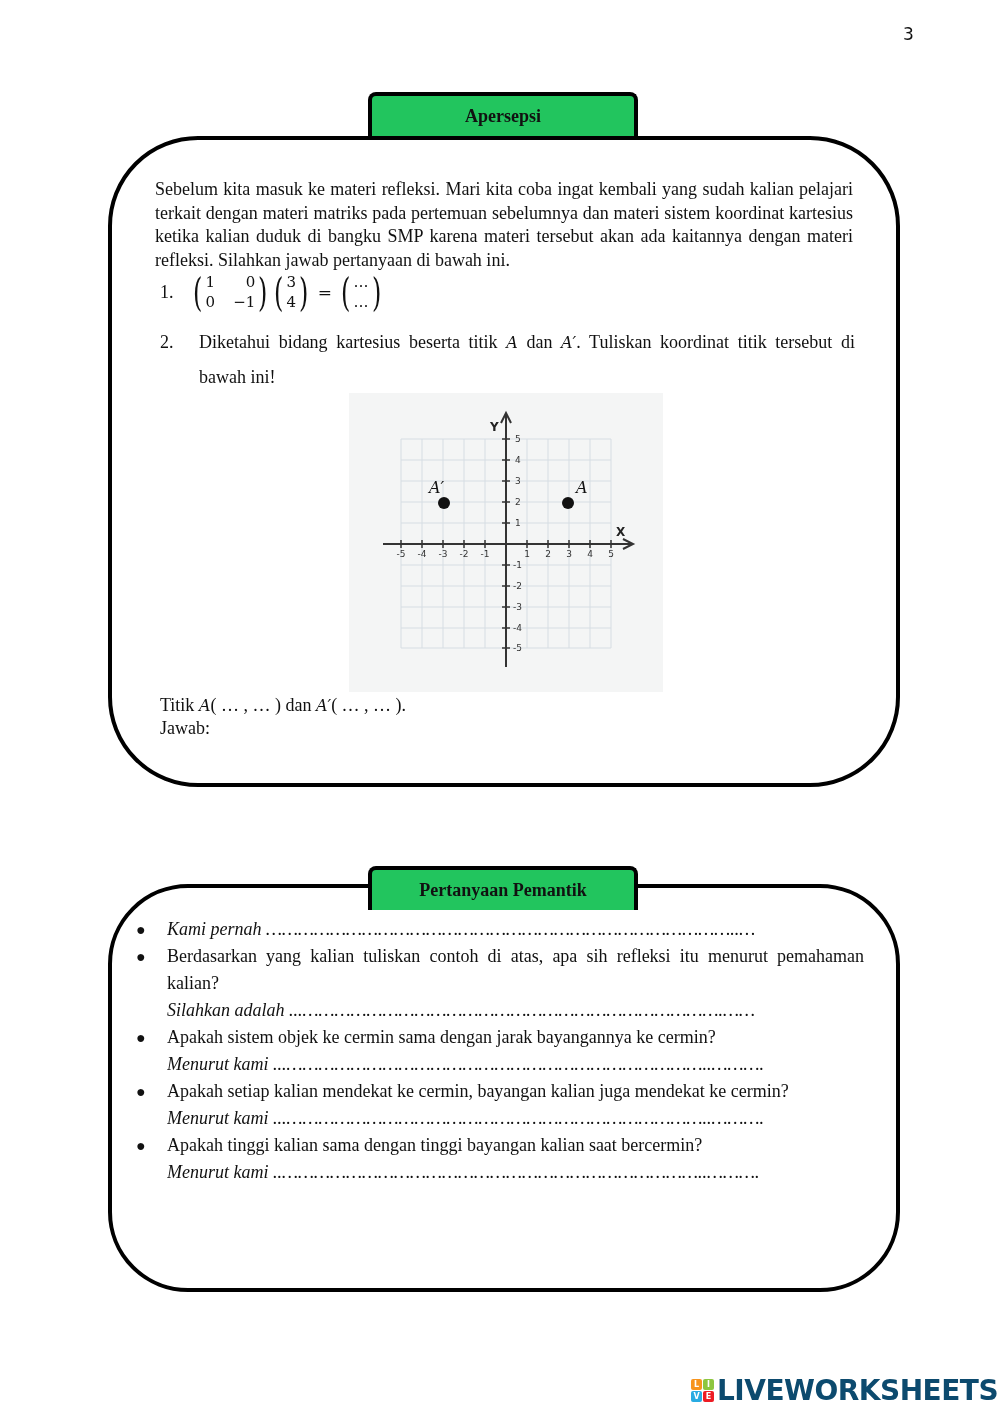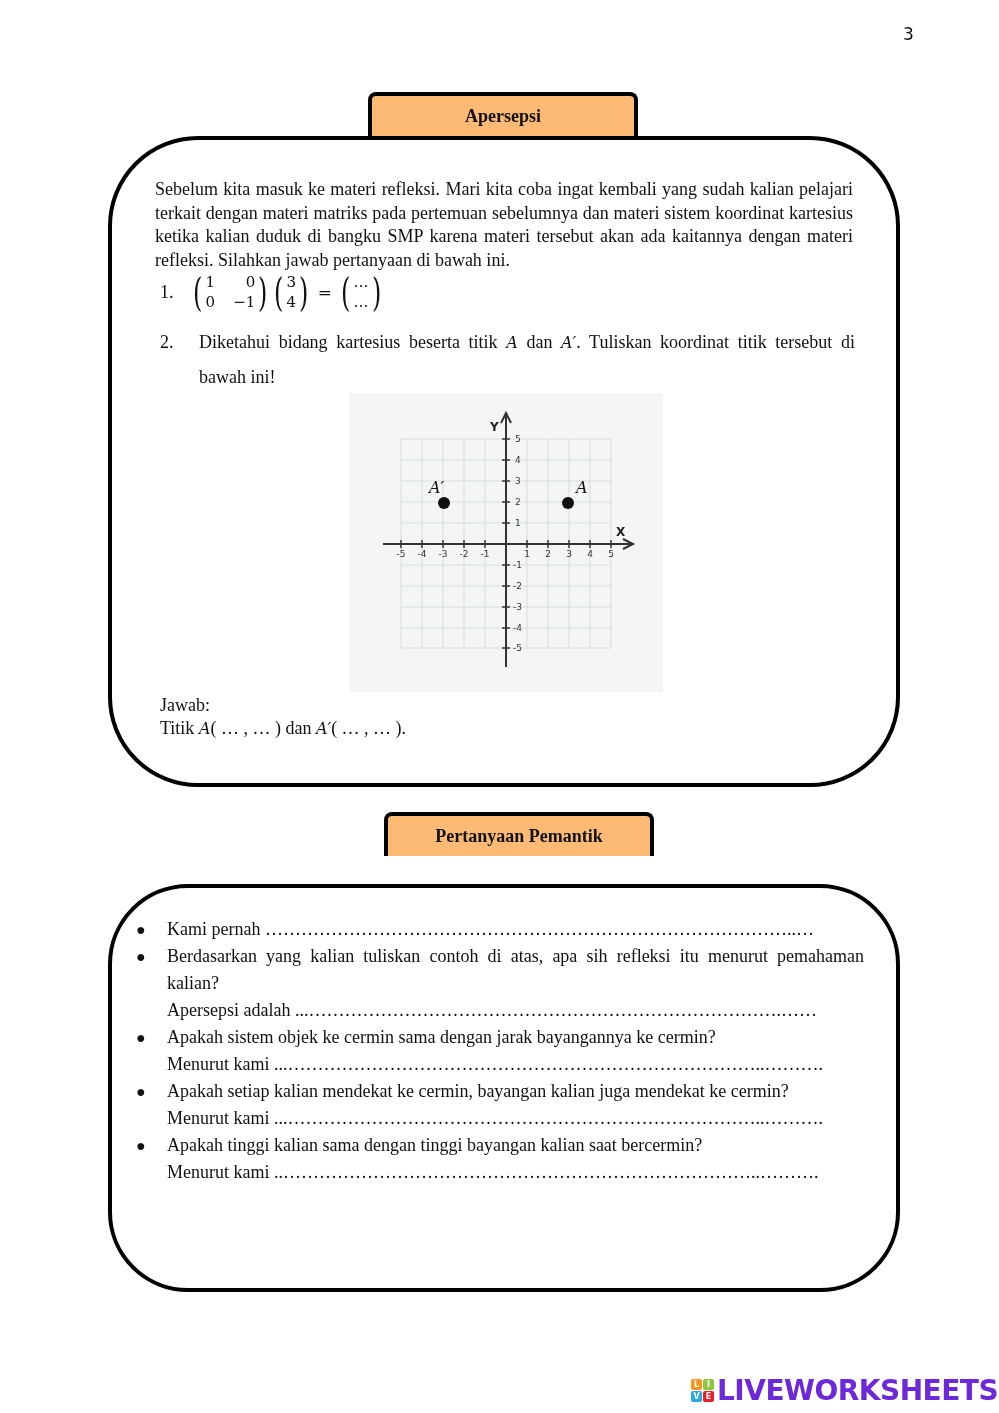--- a/index.html
+++ b/index.html
@@ -5,32 +5,32 @@
   html, body { margin: 0; padding: 0; }
   body {
     width: 999px; height: 1413px; position: relative; background: #ffffff;
     font-family: "Liberation Serif", "DejaVu Serif", serif; color: #111; overflow: hidden;
   }
   .page-num { position: absolute; top: 24px; left: 903px; font-family: "DejaVu Sans", sans-serif; font-size: 17px; }
 
   .tab {
     position: absolute; left: 368px; width: 270px; height: 44px;
     border: 4px solid #000; border-bottom: none; border-radius: 8px 8px 0 0;
-    background: #fdba74; box-sizing: border-box; z-index: 3;
+    background: #22c55e; box-sizing: border-box; z-index: 3;
     display: flex; align-items: center; justify-content: center;
     font-weight: bold; font-size: 18px;
   }
   .box {
     position: absolute; left: 108px; width: 792px; border: 4px solid #000;
     border-radius: 90px; box-sizing: border-box; background: #fff; z-index: 2;
   }
   .box1 { top: 136px; height: 651px; }
   .box2 { top: 884px; height: 408px; border-radius: 80px; }
   .tab1 { top: 92px; }
-  .tab2 { top: 812px; margin-left: 16px; }
+  .tab2 { top: 866px; }
 
   .para {
     position: absolute; left: 155px; top: 178px; width: 698px;
     font-size: 18px; line-height: 23.5px; text-align: justify; z-index: 4;
   }
   .q1 { position: absolute; left: 160px; top: 272px; z-index: 4; display: flex; align-items: center; font-size: 18px; }
   .q1 .num { width: 30px; }
   .mat {
     display: inline-flex; align-items: center; font-family: "DejaVu Serif", serif; font-size: 15px;
   }
@@ -44,26 +44,26 @@
   .q2 .txt { margin-left: 39px; text-align: justify; }
   i.math { font-family: "DejaVu Serif", serif; font-style: italic; font-size: 16px; }
 
   .graph { position: absolute; left: 349px; top: 393px; width: 314px; height: 299px; background: #f4f5f5; z-index: 4; }
 
   .answer { position: absolute; left: 160px; top: 694px; z-index: 4; font-size: 18px; line-height: 23px; }
 
   .list { position: absolute; left: 136px; top: 916px; width: 728px; z-index: 4; font-size: 18px; line-height: 27px; }
   .li { position: relative; padding-left: 31px; text-align: justify; }
   .li .bullet { position: absolute; left: 0; top: 0; font-size: 16px; }
-  .dots { white-space: nowrap; overflow: hidden; display: block; }
+  .dots { white-space: nowrap; overflow: hidden; display: block; font-style: italic; }
 
   .logo { position: absolute; left: 691px; top: 1374px; display: flex; align-items: center; z-index: 4; }
   .logo-sq { display: grid; grid-template-columns: 11px 11px; grid-gap: 1px; margin-right: 3px; }
   .logo-sq span { width: 11px; height: 11px; color: #fff; font-size: 8px; font-weight: bold; font-family: "DejaVu Sans", sans-serif; display:flex; align-items:center; justify-content:center; border-radius: 2px;}
-  .logo-text { font-family: "DejaVu Sans", sans-serif; font-weight: bold; font-size: 28px; color: #6d28d9; letter-spacing: -0.5px; text-align: right; }
+  .logo-text { font-family: "DejaVu Sans", sans-serif; font-weight: bold; font-size: 28px; color: #0c4a6e; letter-spacing: -0.5px; text-align: right; }
 </style>
 </head>
 <body>
 
 <div class="page-num">3</div>
 
 <div class="tab tab1">Apersepsi</div>
 <div class="box box1"></div>
 
 <div class="para">Sebelum kita masuk ke materi refleksi. Mari kita coba ingat kembali yang sudah kalian pelajari terkait dengan materi matriks pada pertemuan sebelumnya dan materi sistem koordinat kartesius ketika kalian duduk di bangku SMP karena materi tersebut akan ada kaitannya dengan materi refleksi. Silahkan jawab pertanyaan di bawah ini.</div>
@@ -179,36 +179,36 @@
     <text x="267" y="143" font-family="DejaVu Sans, sans-serif" font-size="12" font-weight="bold" fill="#222">X</text>
     <text x="141" y="38" font-family="DejaVu Sans, sans-serif" font-size="12" font-weight="bold" fill="#222">Y</text>
     <circle cx="95" cy="110" r="6" fill="#111"></circle>
     <circle cx="219" cy="110" r="6" fill="#111"></circle>
     <text x="80" y="100" font-family="DejaVu Serif, serif" font-style="italic" font-size="16" fill="#111">A′</text>
     <text x="227" y="100" font-family="DejaVu Serif, serif" font-style="italic" font-size="16" fill="#111">A</text>
   </svg>
 </div>
 
 <div class="answer">
+  <div><span>Titik </span><i class="math">A</i><span>( … , … )</span><span> dan </span><i class="math">A′</i><span>( … , … ).</span></div>
   <div>Jawab:</div>
-  <div><span>Titik </span><i class="math">A</i><span>( … , … )</span><span> dan </span><i class="math">A′</i><span>( … , … ).</span></div>
 </div>
 
 <div class="tab tab2">Pertanyaan Pemantik</div>
 <div class="box box2"></div>
 
 <div class="list">
   <div class="li">
     <span class="bullet">●</span>
     <span class="dots">Kami pernah ……………………………………………………………………………..…</span>
   </div>
   <div class="li">
     <span class="bullet">●</span>
     <div>Berdasarkan yang kalian tuliskan contoh di atas, apa sih refleksi itu menurut pemahaman kalian?</div>
-    <span class="dots">Apersepsi adalah ...…………………………………………………………………….……</span>
+    <span class="dots">Silahkan adalah ...…………………………………………………………………….……</span>
   </div>
   <div class="li">
     <span class="bullet">●</span>
     <div>Apakah sistem objek ke cermin sama dengan jarak bayangannya ke cermin?</div>
     <span class="dots">Menurut kami  ...……………………………………………………………………..……….</span>
   </div>
   <div class="li">
     <span class="bullet">●</span>
     <div>Apakah setiap kalian mendekat ke cermin, bayangan kalian juga mendekat ke cermin?</div>
     <span class="dots">Menurut kami  ...……………………………………………………………………..……….</span>

